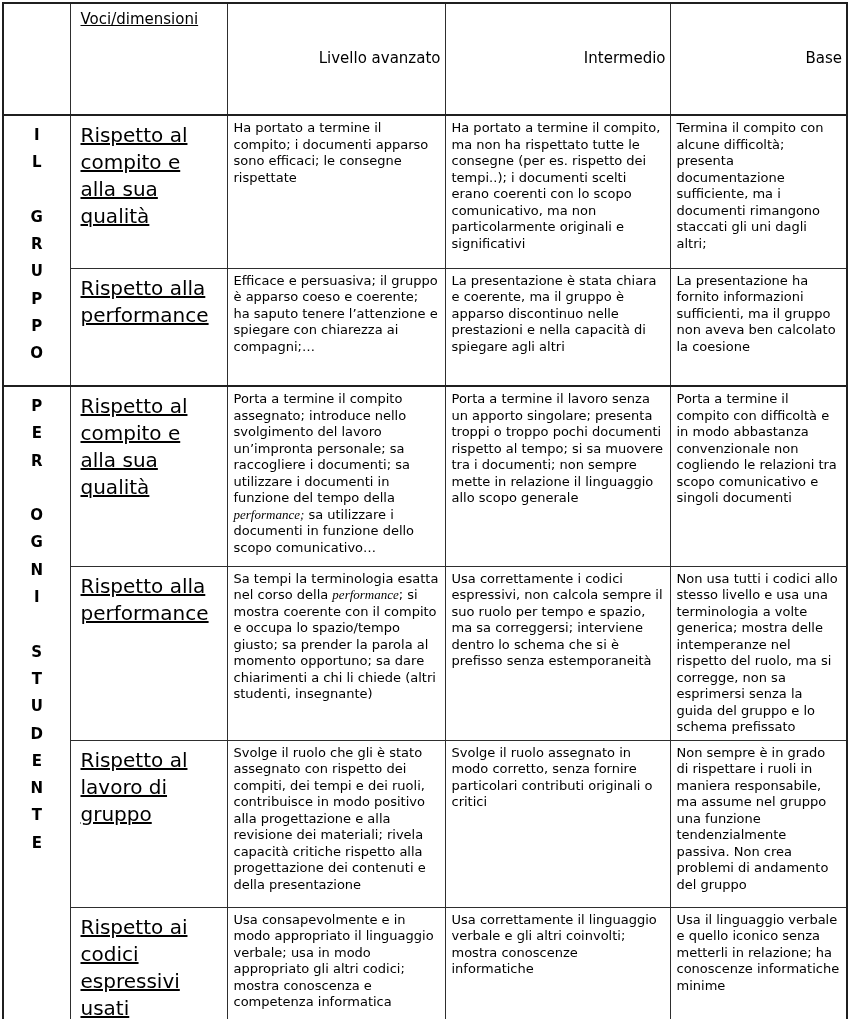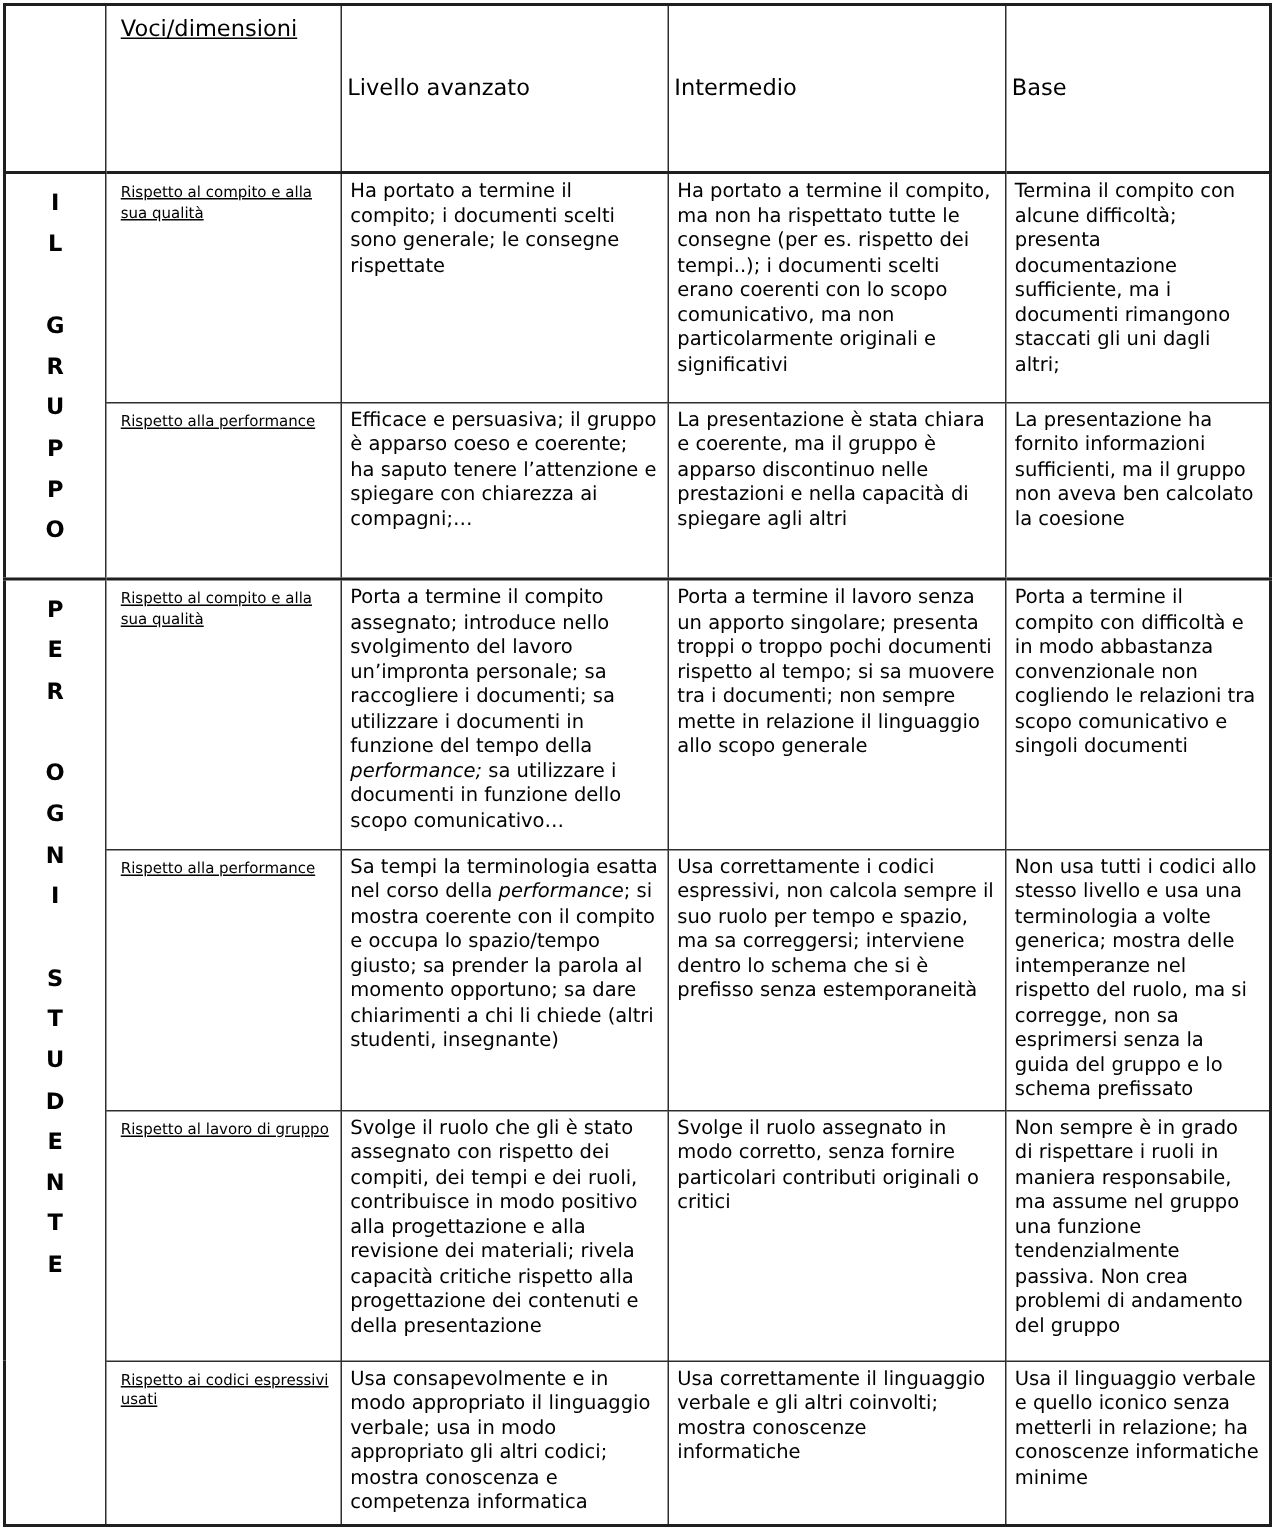--- a/index.html
+++ b/index.html
@@ -28,49 +28,49 @@
     padding: 4px 6px;
     font-size: 13px;
     line-height: 1.27;
     overflow: hidden;
     word-wrap: break-word;
   }
   tr.header-row td { border-bottom: 2px solid #1f1f1f; }
   tr.group-start td { border-top: 2px solid #1f1f1f; }
 
   td.level-header {
-    text-align: left;
+    text-align: right;
     vertical-align: middle;
     font-size: 15px;
     padding: 2px 4px;
   }
   td.dim-header {
     font-size: 15px;
     padding-top: 6px;
     padding-left: 10px;
   }
   .u { text-decoration: underline; }
   td.label-cell {
-    font-size: 10px;
+    font-size: 20px;
     padding-top: 6px;
     padding-left: 10px;
     line-height: 1.35;
   }
   td.group-cell {
     text-align: center;
     padding: 6px 2px;
   }
   .vert {
     white-space: pre-line;
     font-weight: bold;
     font-size: 15px;
     line-height: 1.82;
     letter-spacing: 0;
   }
-  td.body-cell i, td.body-cell .it { font-style: italic; }
+  td.body-cell i, td.body-cell .it { font-style: italic; font-family: Liberation Serif, serif; }
 </style>
 </head>
 <body>
 
 <div class="page">
   <table class="rubric">
     <colgroup>
       <col style="width:67px">
       <col style="width:157px">
       <col style="width:218px">
@@ -97,21 +97,21 @@
 G
 R
 U
 P
 P
 O</div>
       </td>
       <td class="label-cell">
         <span class="u">Rispetto al compito e alla sua qualità</span>
       </td>
-      <td class="body-cell">Ha  portato a termine il compito; i documenti scelti sono generale; le consegne rispettate</td>
+      <td class="body-cell">Ha  portato a termine il compito; i documenti apparso sono efficaci; le consegne rispettate</td>
       <td class="body-cell">Ha portato a termine il compito, ma non ha rispettato tutte le consegne (per es. rispetto dei tempi..); i documenti scelti erano coerenti con lo scopo comunicativo, ma non particolarmente originali e significativi</td>
       <td class="body-cell">Termina il compito con alcune difficoltà; presenta documentazione sufficiente, ma i documenti rimangono staccati gli uni dagli altri;</td>
     </tr>
     <tr style="height:118px">
       <td class="label-cell">
         <span class="u">Rispetto alla performance</span>
       </td>
       <td class="body-cell">Efficace e persuasiva; il gruppo è apparso coeso e coerente; ha saputo tenere l’attenzione e spiegare con chiarezza ai compagni;…</td>
       <td class="body-cell">La presentazione è stata chiara e coerente, ma il gruppo è apparso discontinuo nelle prestazioni e nella capacità di spiegare agli altri</td>
       <td class="body-cell">La presentazione ha fornito informazioni sufficienti, ma il gruppo non aveva ben calcolato la coesione</td>

